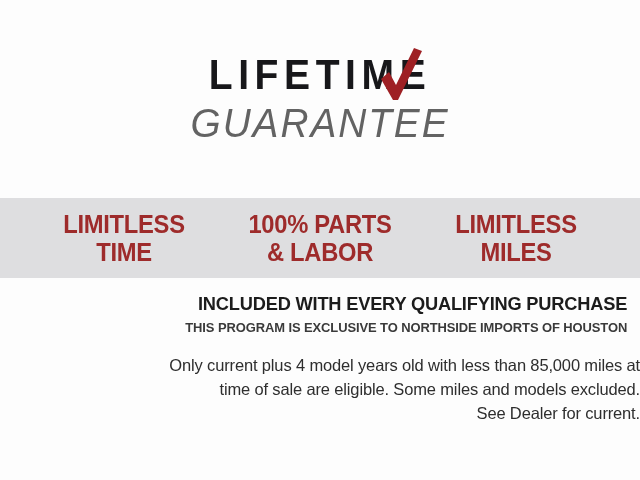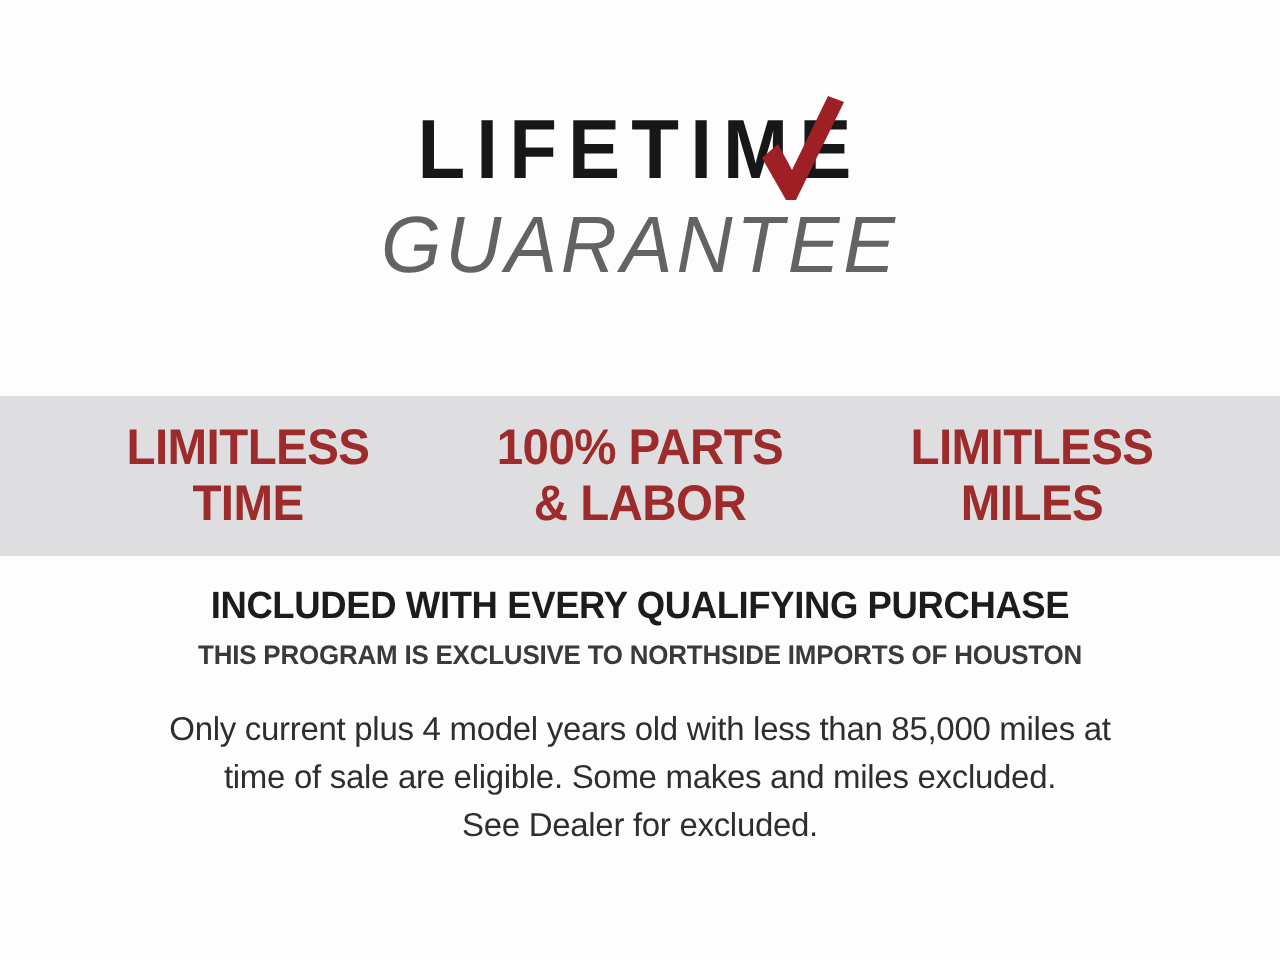--- a/index.html
+++ b/index.html
@@ -112,21 +112,21 @@
     transform: scaleX(0.95);
   }
   .band-col .l2 { display: block; }
 
   
   .lower {
     position: absolute;
     left: 0;
     top: 292px;
     width: 640px;
-    text-align: center;
+    text-align: right;
   }
 
   .headline {
     font-family: "Liberation Sans", sans-serif;
     font-weight: 700;
     font-size: 19px;
     line-height: 24px;
     letter-spacing: -0.2px;
     color: #1c1c1c;
     transform: scaleX(0.96);
@@ -191,19 +191,19 @@
   </div>
 
   <div class="lower">
 
     <div class="headline">INCLUDED WITH EVERY QUALIFYING PURCHASE</div>
 
     <div class="subheadline">THIS PROGRAM IS EXCLUSIVE TO NORTHSIDE IMPORTS OF HOUSTON</div>
 
     <div class="fineprint">
       <span class="fp-line">Only current plus 4 model years old with less than 85,000 miles at</span>
-      <span class="fp-line">time of sale are eligible. Some makes and miles excluded.</span>
-      <span class="fp-line">See Dealer for excluded.</span>
+      <span class="fp-line">time of sale are eligible. Some miles and models excluded.</span>
+      <span class="fp-line">See Dealer for current.</span>
     </div>
 
   </div>
 
 </div>
 
 </body></html>

